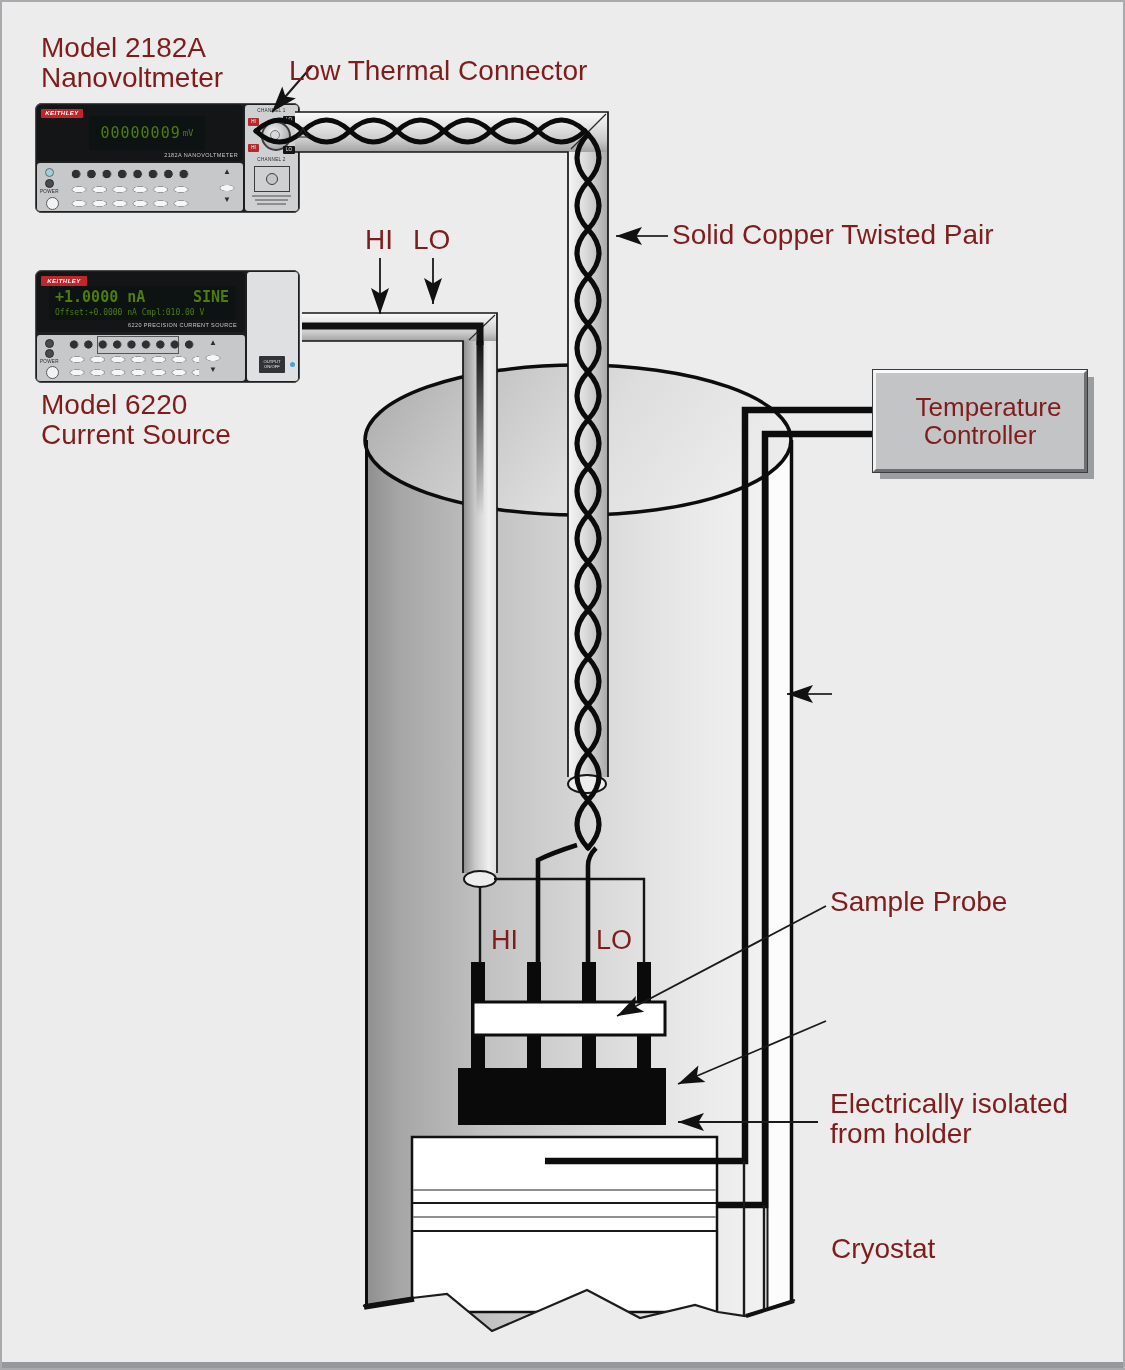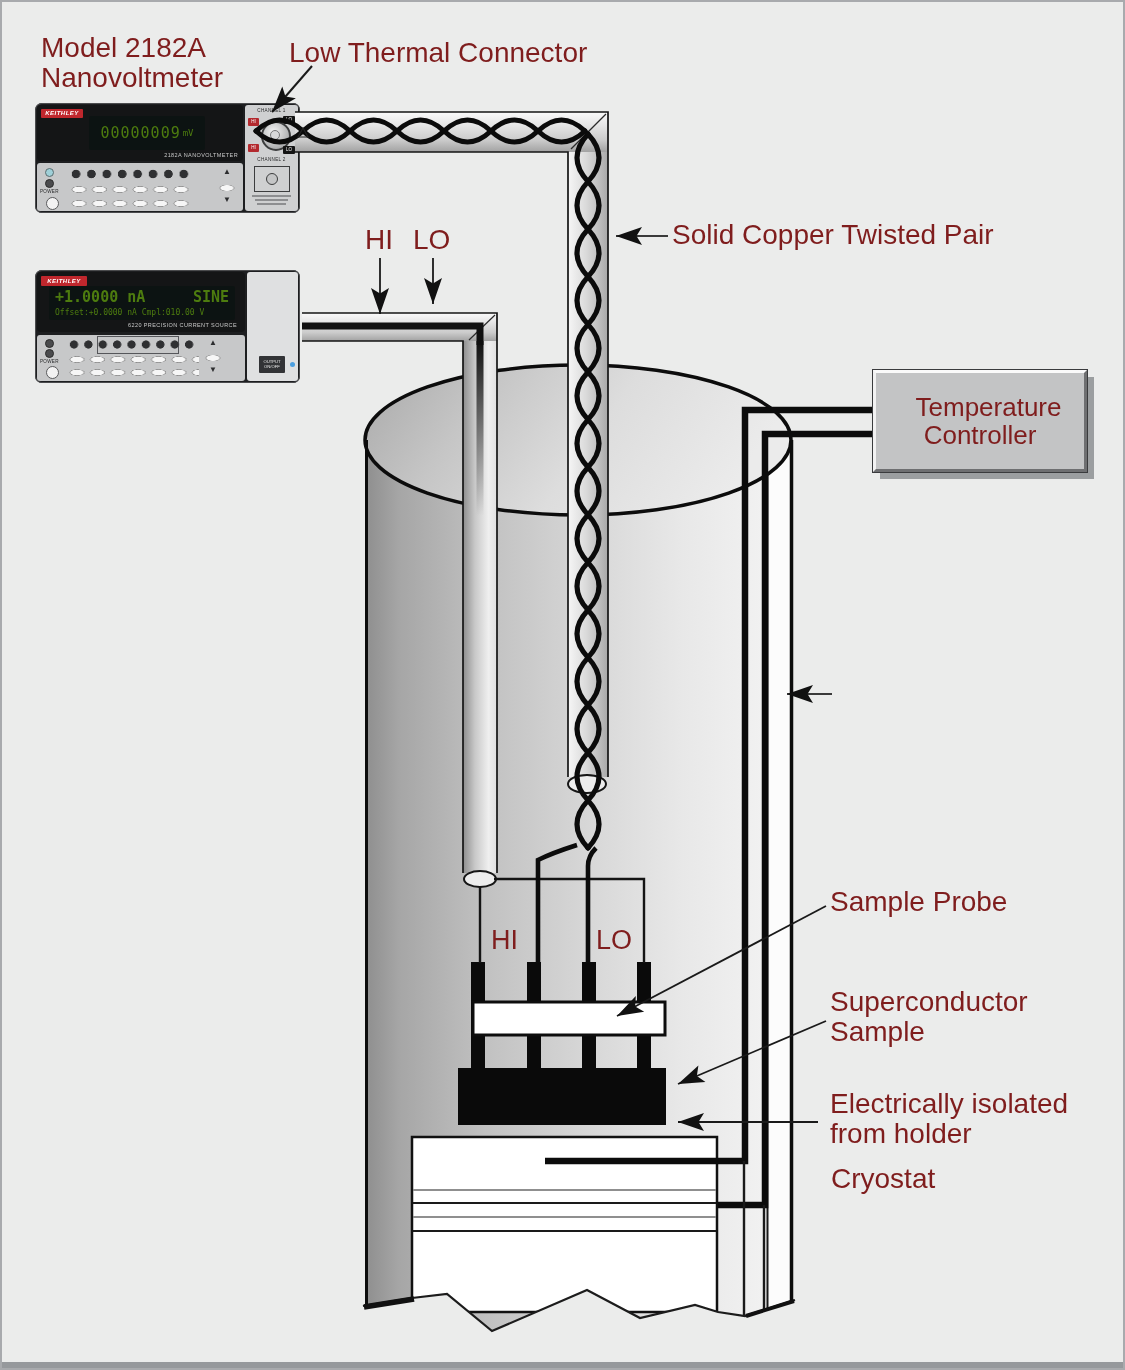--- a/index.html
+++ b/index.html
@@ -235,32 +235,32 @@
     <line x1="832" y1="694" x2="787" y2="694" stroke="#3a3a3a" stroke-width="2" marker-end="url(#arrow)"></line>
     <line x1="826" y1="906" x2="617" y2="1016" stroke="#1a1a1a" stroke-width="1.8" marker-end="url(#arrow)"></line>
     <line x1="826" y1="1021" x2="678" y2="1084" stroke="#1a1a1a" stroke-width="1.8" marker-end="url(#arrow)"></line>
     <line x1="818" y1="1122" x2="678" y2="1122" stroke="#1a1a1a" stroke-width="1.8" marker-end="url(#arrow)"></line>
   </svg>
 
   <div class="lbl" style="left:41px;top:33px;">
     <div>Model 2182A</div>
     <div>Nanovoltmeter</div>
   </div>
-  <div class="lbl" style="left:289px;top:38px;text-align:center;">Low Thermal Connector</div>
+  <div class="lbl" style="left:289px;top:56px;text-align:center;">Low Thermal Connector</div>
   <div class="lbl" style="left:365px;top:225px;">HI</div>
   <div class="lbl" style="left:413px;top:225px;">LO</div>
   <div class="lbl" style="left:672px;top:220px;">Solid Copper Twisted Pair</div>
+  <div class="lbl" style="left:41px;top:390px;">
+    <div>Model 6220</div>
+    <div>Current Source</div>
+  </div>
   <div class="lbl" style="left:830px;top:887px;">Sample Probe</div>
-  <div class="lbl" style="left:830px;top:987px;">
-    <div>Superconductor</div>
-    <div>Sample</div>
-  </div>
   <div class="lbl" style="left:830px;top:1089px;">
     <div>Electrically isolated</div>
     <div>from holder</div>
   </div>
-  <div class="lbl" style="left:831px;top:1164px;">Cryostat</div>
+  <div class="lbl" style="left:831px;top:1234px;">Cryostat</div>
   <div class="lbl" style="left:491px;top:925px;font-size:27px;">HI</div>
   <div class="lbl" style="left:596px;top:925px;font-size:27px;">LO</div>
 
   <div id="bottombar"></div>
   <div id="frame"></div>
 </div>
 
 </body></html>

